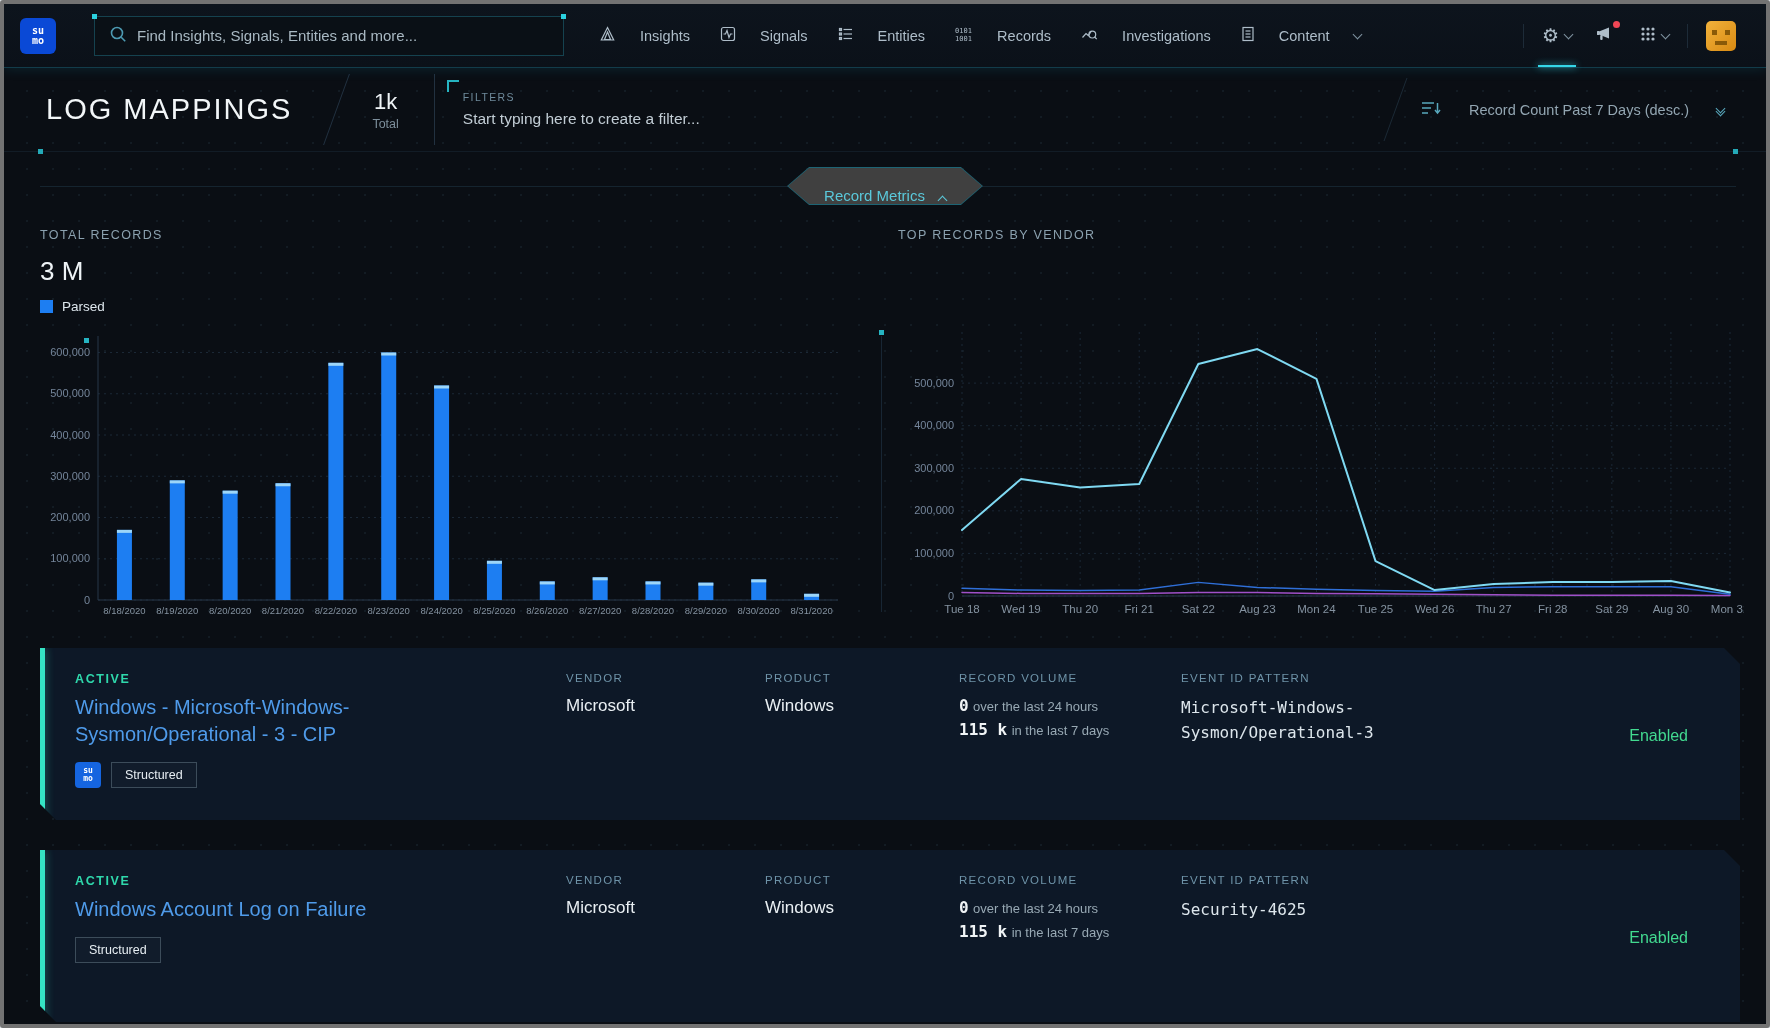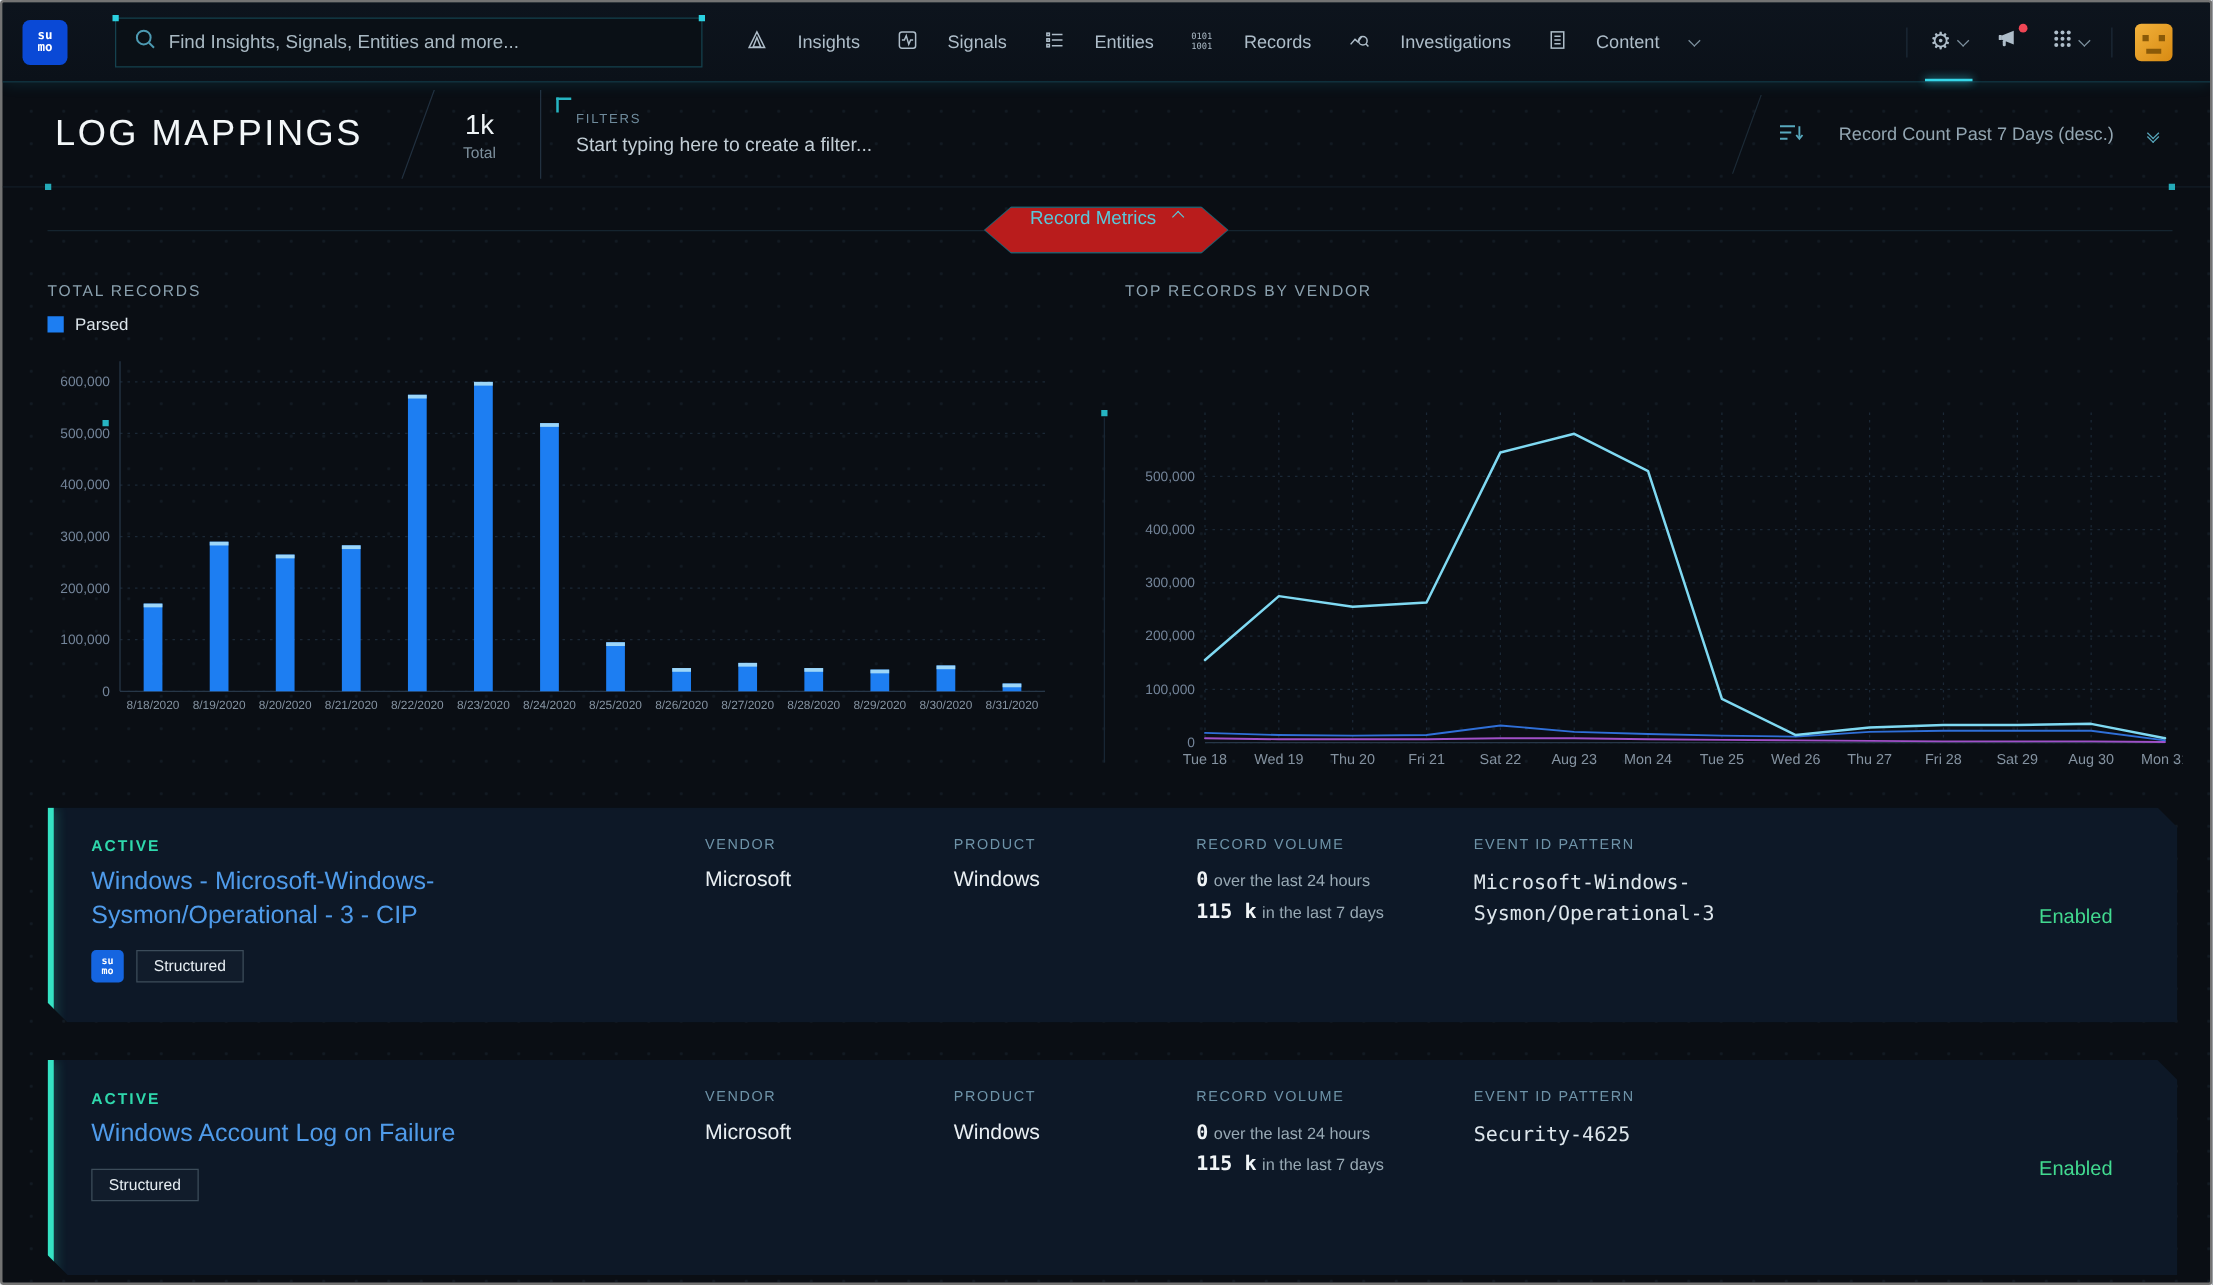--- a/index.html
+++ b/index.html
@@ -1,17 +1,17 @@
 <!DOCTYPE html>
 <html><head>
 <meta charset="utf-8">
 <style>
   *{margin:0;padding:0;box-sizing:border-box;}
   html,body{background:#dfe3e7;font-family:"Liberation Sans",sans-serif;}
-  .app{width:1770px;height:1028px;border:2px solid #737373;border-radius:3px;background:#0a0e14;
+  .app{width:1770px;height:1028px;border:4px solid #737373;border-radius:3px;background:#0a0e14;
        color:#c6d2da;overflow:hidden;display:flex;flex-direction:column;position:relative;}
   .content{flex:1;overflow:hidden;display:flex;flex-direction:column;
        background-image:radial-gradient(rgba(96,140,170,0.10) 1px, transparent 1.3px);
        background-size:26px 26px;background-position:10px 10px;}
 
   
   .topbar{height:64px;flex:0 0 64px;display:flex;align-items:center;padding:0 18px 0 16px;
        background:linear-gradient(#0d141d,#0b1119);border-bottom:1px solid #123c4a;
        box-shadow:0 1px 12px rgba(20,180,210,.14);position:relative;z-index:3;}
   .logo{width:36px;height:36px;border-radius:6px;background:#0a49d6;color:#fff;display:flex;flex-direction:column;
@@ -61,21 +61,21 @@
   .ph-filters input::placeholder{color:#c2cdd5;opacity:1;}
   .ph-sort{display:flex;align-items:center;gap:28px;padding:0 42px 0 26px;color:#93a6b2;font-size:14.5px;position:relative;cursor:pointer;white-space:nowrap;}
   .ph-sort::before{content:"";position:absolute;left:0;top:10px;bottom:10px;width:1px;background:#1c2a36;transform:skewX(-20deg);}
 
   
   .metrics-row{position:relative;height:48px;flex:0 0 48px;margin-top:10px;display:flex;align-items:center;justify-content:center;}
   .metrics-row .line{position:absolute;left:36px;right:30px;top:50%;height:1px;background:#15242f;}
   .hex-outer{position:relative;z-index:1;background:#1d6474;padding:1px;
        clip-path:polygon(22px 0,calc(100% - 22px) 0,100% 50%,calc(100% - 22px) 100%,22px 100%,0 50%);cursor:pointer;}
   .hex-inner{clip-path:polygon(21px 0,calc(100% - 21px) 0,100% 50%,calc(100% - 21px) 100%,21px 100%,0 50%);
-       background:#b91c1c;height:36px;display:flex;align-items:flex-start;gap:14px;padding:0 36px;color:#5ac8da;font-size:15px;}
+       background:#404040;height:36px;display:flex;align-items:flex-end;gap:14px;padding:0 36px;color:#5ac8da;font-size:15px;}
   .hex-inner .chev{color:#5ac8da;}
 
   
   .charts{display:flex;padding:0 22px 0 36px;flex:0 0 auto;}
   .chart-left{width:842px;position:relative;}
   .chart-left .sq{position:absolute;left:44px;top:128px;width:5px;height:5px;background:#2bd1e0;opacity:.85;}
   .chart-sec-title{font-size:12.5px;letter-spacing:1.4px;color:#8ba1af;margin-top:18px;}
   .big-num{font-size:26px;color:#eef3f6;margin-top:14px;}
   .legend{display:flex;align-items:center;gap:9px;margin-top:12px;font-size:13.5px;color:#dde6ec;}
   .legend .swatch{width:13px;height:13px;background:#1d7ef2;}
@@ -274,20 +274,21 @@
         <div class="hex-inner">
           <span>Record Metrics</span>
           <span class="chev chev-up"></span>
         </div>
       </div>
     </div>
 
     <section class="charts">
       <div class="chart-left">
         <div class="chart-sec-title">TOTAL RECORDS</div>
+        <div class="big-num">3 M</div>
         <div class="legend">
           <span class="swatch"></span>
           <span>Parsed</span>
         </div>
         <span class="sq"></span>
         <svg id="bar-chart" class="chart" width="806" height="296">
             <line class="grid" x1="58" y1="274" x2="798" y2="274"></line>
             <text class="tick" x="50" y="277.5" text-anchor="end">0</text>
             <line class="grid" x1="58" y1="232.75" x2="798" y2="232.75"></line>
             <text class="tick" x="50" y="236.25" text-anchor="end">100,000</text>

